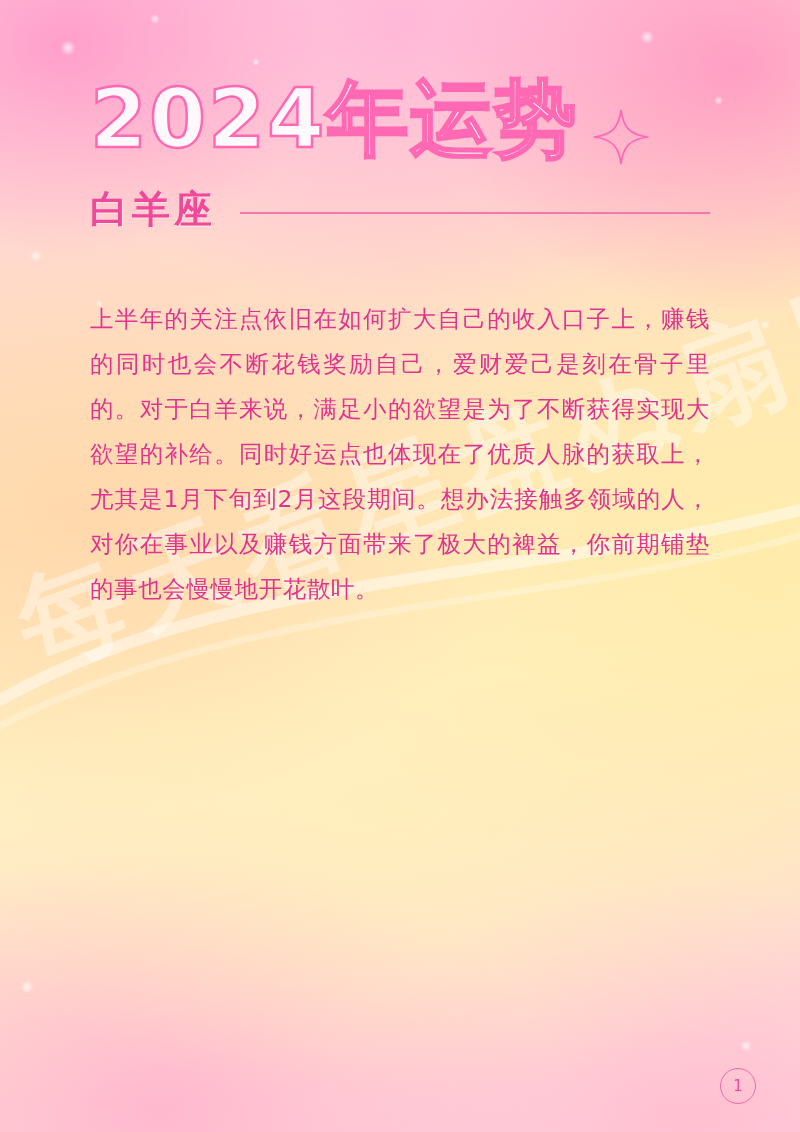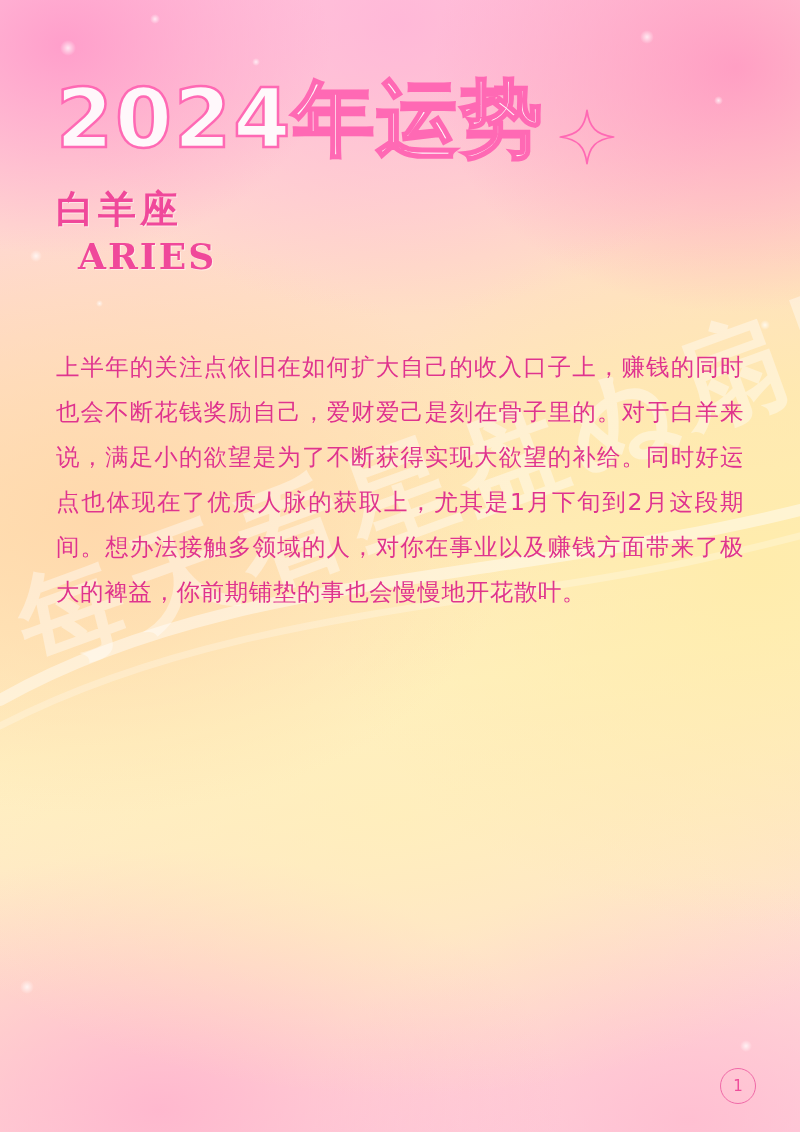--- a/index.html
+++ b/index.html
@@ -30,21 +30,21 @@
   }
   .bokeh {
     position: absolute;
     border-radius: 50%;
     background: radial-gradient(circle, rgba(255,255,255,0.75) 0%, rgba(255,255,255,0.0) 70%);
     pointer-events: none;
   }
   .content {
     position: absolute;
     inset: 0;
-    padding: 0 56px;
+    padding: 0 90px;
     box-sizing: border-box;
   }
   .title-row {
     position: relative;
     padding-top: 78px;
     display: flex;
     align-items: flex-start;
   }
   .big-title {
     font-family: "DejaVu Sans", sans-serif;
@@ -59,22 +59,22 @@
   }
   .sparkle {
     margin-left: 14px;
     margin-top: 30px;
     width: 58px;
     height: 58px;
     flex: 0 0 auto;
   }
   .sub-row {
     display: flex;
+    align-items: center;
     margin-top: 18px;
-    flex-direction: column;
   }
   .zodiac-cn {
     font-family: "DejaVu Sans", sans-serif;
     font-size: 38px;
     font-weight: bold;
     color: #f0489a;
     letter-spacing: 4px;
     text-shadow: 1px 1px 0 rgba(255,255,255,0.5);
   }
   .zodiac-en {
@@ -181,21 +181,20 @@
 
     <div class="title-row">
       <div class="big-title">2024年运势</div>
       <svg class="sparkle" viewBox="0 0 100 100">
         <path d="M50 4 C54 34 66 46 96 50 C66 54 54 66 50 96 C46 66 34 54 4 50 C34 46 46 34 50 4 Z" fill="none" stroke="#ff69b4" stroke-width="3" stroke-linejoin="round"></path>
       </svg>
     </div>
 
     <div class="sub-row">
       <div class="zodiac-cn">白羊座</div>
-      <div class="zodiac-en">ARIES</div>
       <div class="rule"></div>
     </div>
 
     <div class="body-text">
       <p>上半年的关注点依旧在如何扩大自己的收入口子上，赚钱的同时也会不断花钱奖励自己，爱财爱己是刻在骨子里的。对于白羊来说，满足小的欲望是为了不断获得实现大欲望的补给。同时好运点也体现在了优质人脉的获取上，尤其是1月下旬到2月这段期间。想办法接触多领域的人，对你在事业以及赚钱方面带来了极大的裨益，你前期铺垫的事也会慢慢地开花散叶。</p>
     </div>
 
   </div>
 
   <div class="page-number">

